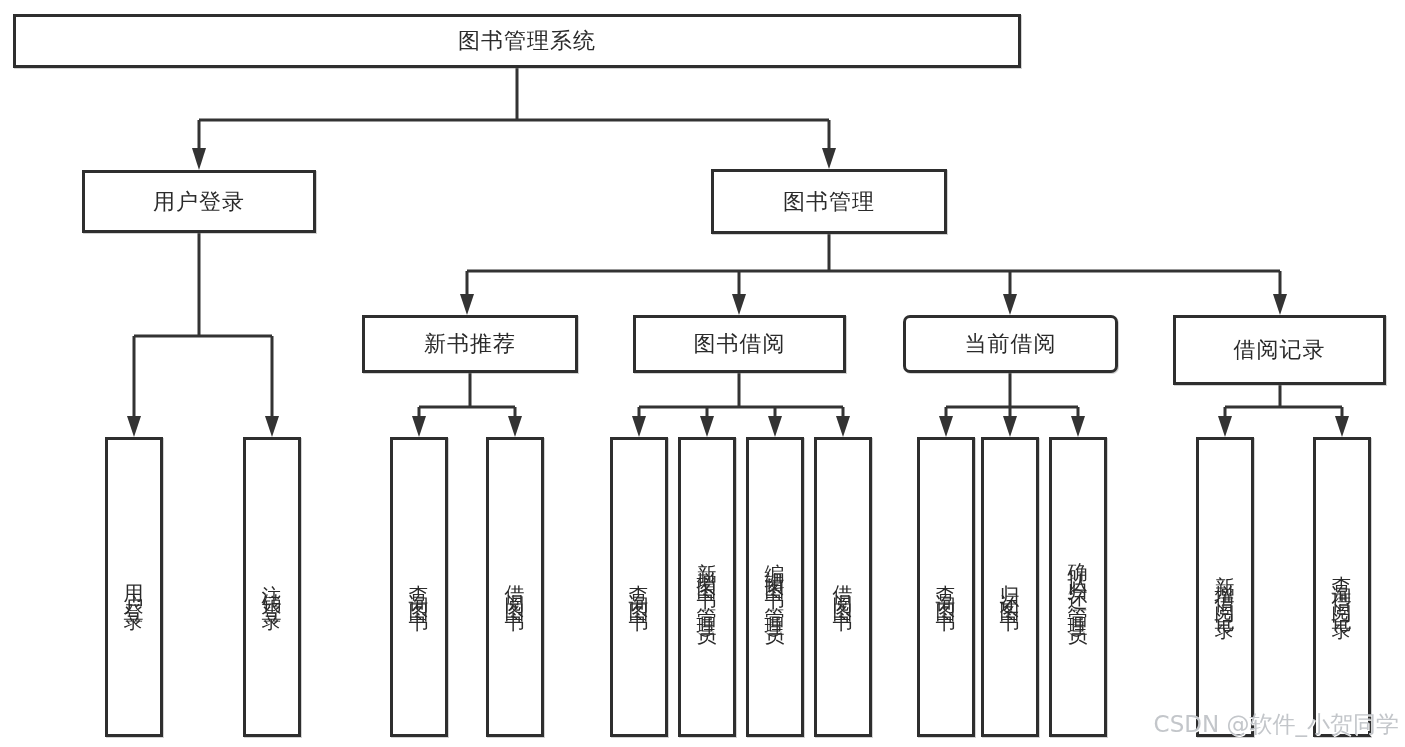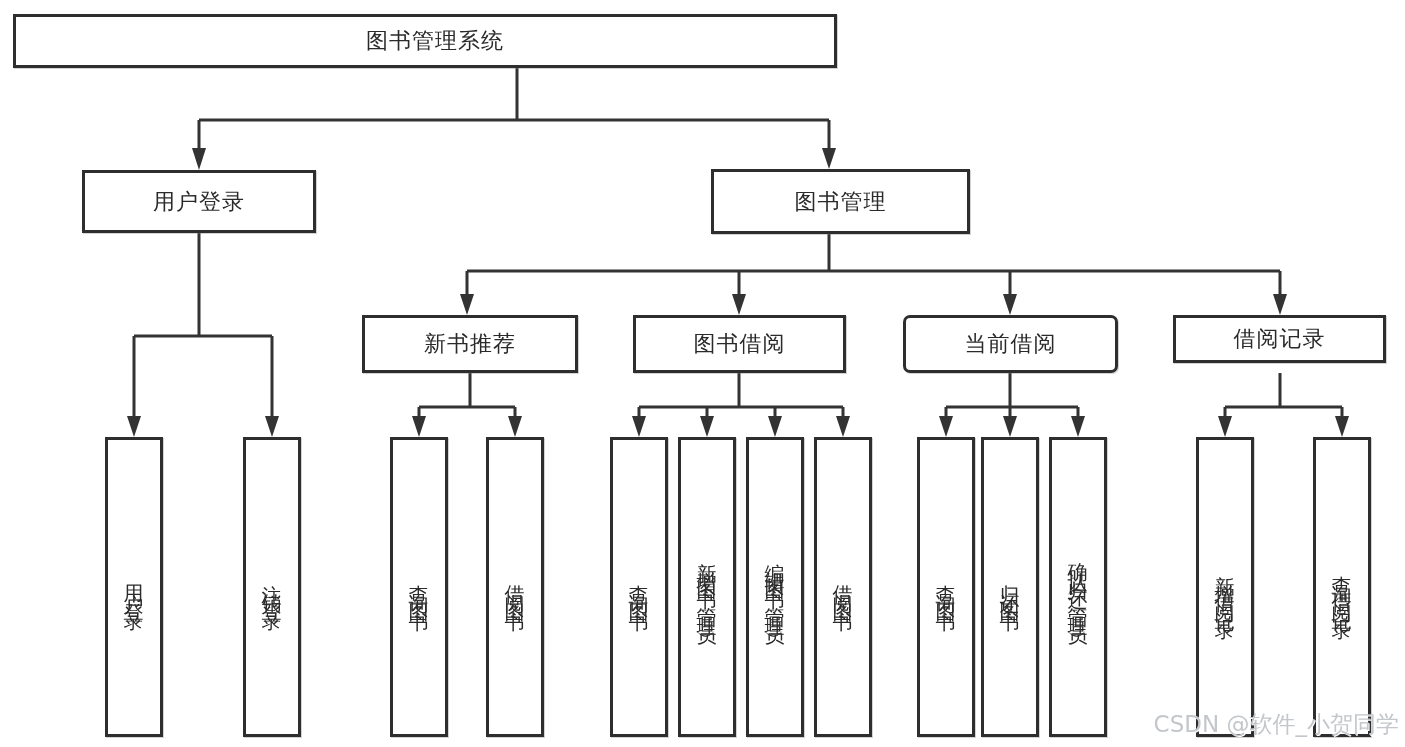--- a/index.html
+++ b/index.html
@@ -109,29 +109,29 @@
       <polygon points="1071,416 1085,416 1078,437"></polygon>
     </g>
 
     <g>
       <path d="M1280,373 L1280,407 M1225,407 L1342,407 M1225,407 L1225,418 M1342,407 L1342,418"></path>
       <polygon points="1218,416 1232,416 1225,437"></polygon>
       <polygon points="1335,416 1349,416 1342,437"></polygon>
     </g>
   </svg>
 
-  <div class="box hbox" style="left:13px; top:14px; width:824px; height:54px;padding-left:20px;">图书管理系统</div>
+  <div class="box hbox" style="left:13px; top:14px; width:1008px; height:54px;padding-left:20px;">图书管理系统</div>
 
   <div class="box hbox" style="left:82px; top:170px; width:234px; height:63px;">用户登录</div>
-  <div class="box hbox" style="left:711px; top:169px; width:259px; height:65px;">图书管理</div>
+  <div class="box hbox" style="left:711px; top:169px; width:236px; height:65px;">图书管理</div>
 
   <div class="box hbox" style="left:362px; top:315px; width:216px; height:58px;">新书推荐</div>
   <div class="box hbox" style="left:633px; top:315px; width:213px; height:58px;">图书借阅</div>
   <div class="box hbox" style="left:903px; top:315px; width:215px; height:58px;border-radius:7px;">当前借阅</div>
-  <div class="box hbox" style="left:1173px; top:315px; width:213px; height:48px;">借阅记录</div>
+  <div class="box hbox" style="left:1173px; top:315px; width:213px; height:70px;">借阅记录</div>
 
   <div class="box vbox" style="left:105px; top:437px; width:58px; height:300px;">用户登录</div>
   <div class="box vbox" style="left:243px; top:437px; width:58px; height:300px;">注销登录</div>
 
   <div class="box vbox" style="left:390px; top:437px; width:58px; height:300px;">查询图书</div>
   <div class="box vbox" style="left:486px; top:437px; width:58px; height:300px;">借阅图书</div>
 
   <div class="box vbox" style="left:610px; top:437px; width:58px; height:300px;">查询图书</div>
   <div class="box vbox" style="left:678px; top:437px; width:58px; height:300px;">新增图书（管理员）</div>
   <div class="box vbox" style="left:746px; top:437px; width:58px; height:300px;">编辑图书（管理员）</div>

